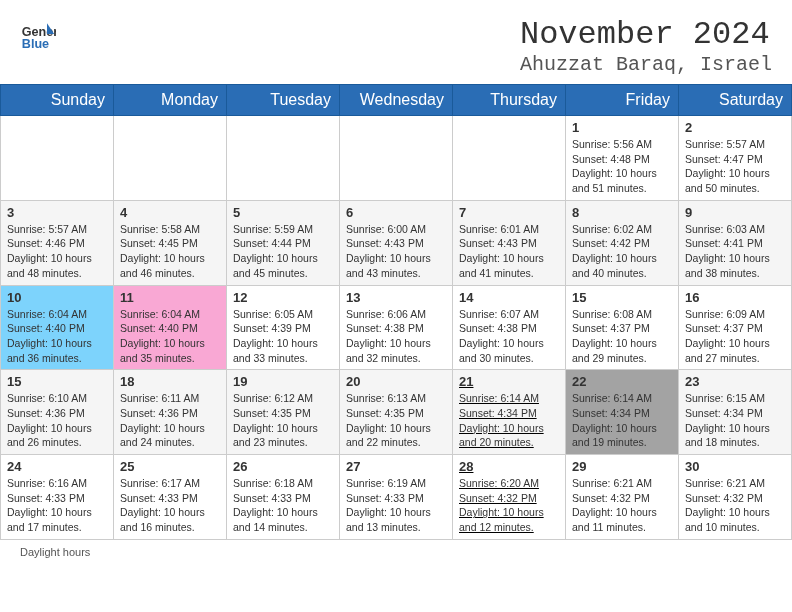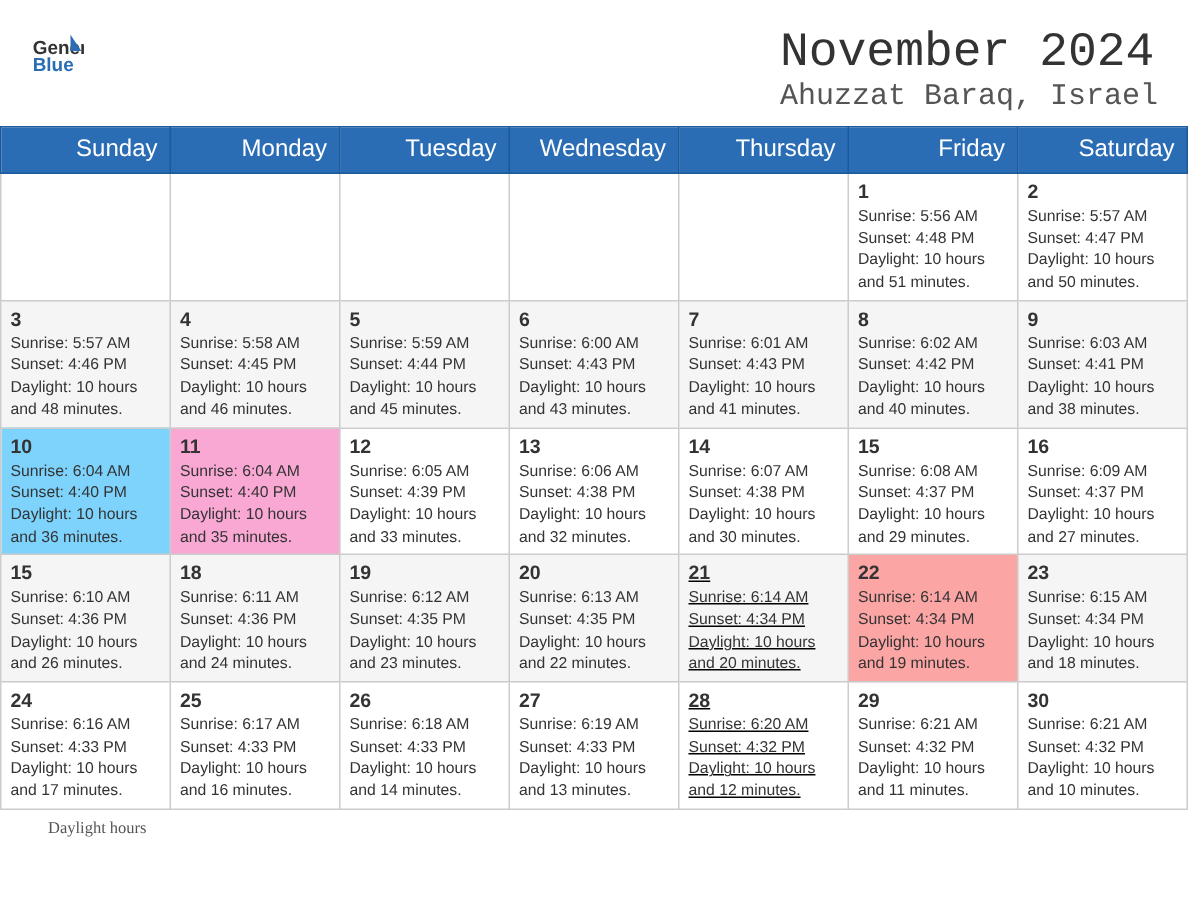--- a/index.html
+++ b/index.html
@@ -71,24 +71,23 @@
     }
     .day-info {
       font-size: 10.5px;
       color: #333;
       line-height: 1.4;
     }
     .empty-cell {
       background: #fff !important;
     }
     .footer-note {
-      padding: 6px 32px;
+      padding: 6px 20px;
       font-size: 11px;
       color: #555;
-      font-family: Liberation Serif, serif;
     }
   </style>
 </head>
 <body>
 
 <div class="header">
   <div class="logo">
     <svg class="logo-icon" viewBox="0 0 40 40" xmlns="http://www.w3.org/2000/svg">
       <text x="2" y="22" font-size="14" font-weight="bold" fill="#333" font-family="Arial">General</text>
       <text x="2" y="35" font-size="14" font-weight="bold" fill="#2a6db5" font-family="Arial">Blue</text>
@@ -203,21 +202,21 @@
           <div class="day-info">Sunrise: 6:12 AM<br>Sunset: 4:35 PM<br>Daylight: 10 hours and 23 minutes.</div>
         </td>
         <td style="background: rgb(245, 245, 245);">
           <div class="day-num">20</div>
           <div class="day-info">Sunrise: 6:13 AM<br>Sunset: 4:35 PM<br>Daylight: 10 hours and 22 minutes.</div>
         </td>
         <td style="background: rgb(245, 245, 245); text-decoration: underline;">
           <div class="day-num">21</div>
           <div class="day-info">Sunrise: 6:14 AM<br>Sunset: 4:34 PM<br>Daylight: 10 hours and 20 minutes.</div>
         </td>
-        <td style="background: #fca5a5;">
+        <td style="background: #a3a3a3;">
           <div class="day-num">22</div>
           <div class="day-info">Sunrise: 6:14 AM<br>Sunset: 4:34 PM<br>Daylight: 10 hours and 19 minutes.</div>
         </td>
         <td style="background: rgb(245, 245, 245);">
           <div class="day-num">23</div>
           <div class="day-info">Sunrise: 6:15 AM<br>Sunset: 4:34 PM<br>Daylight: 10 hours and 18 minutes.</div>
         </td>
       </tr>
       <tr>
         <td style="background: rgb(255, 255, 255);">

